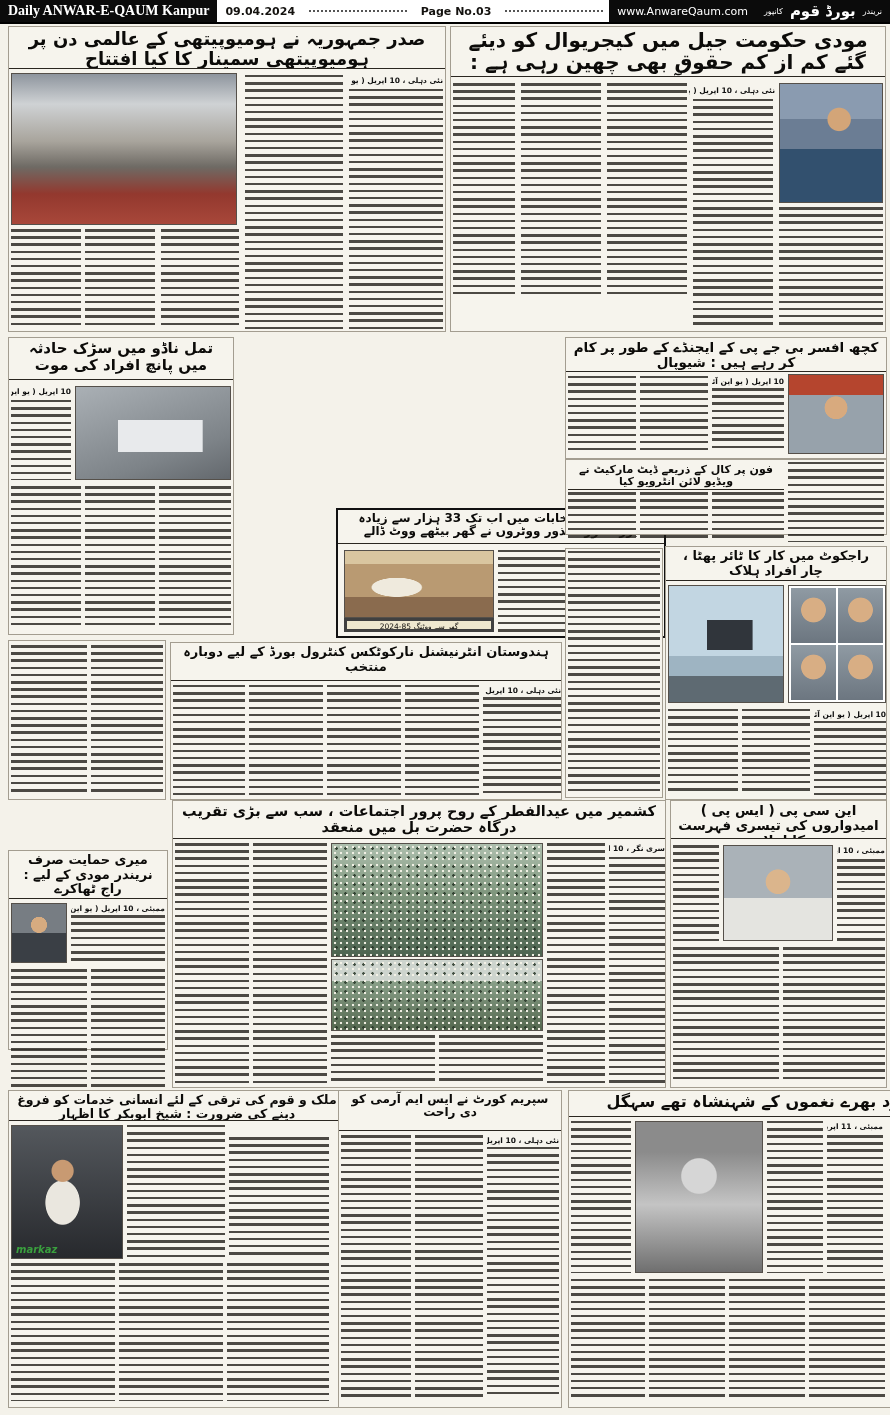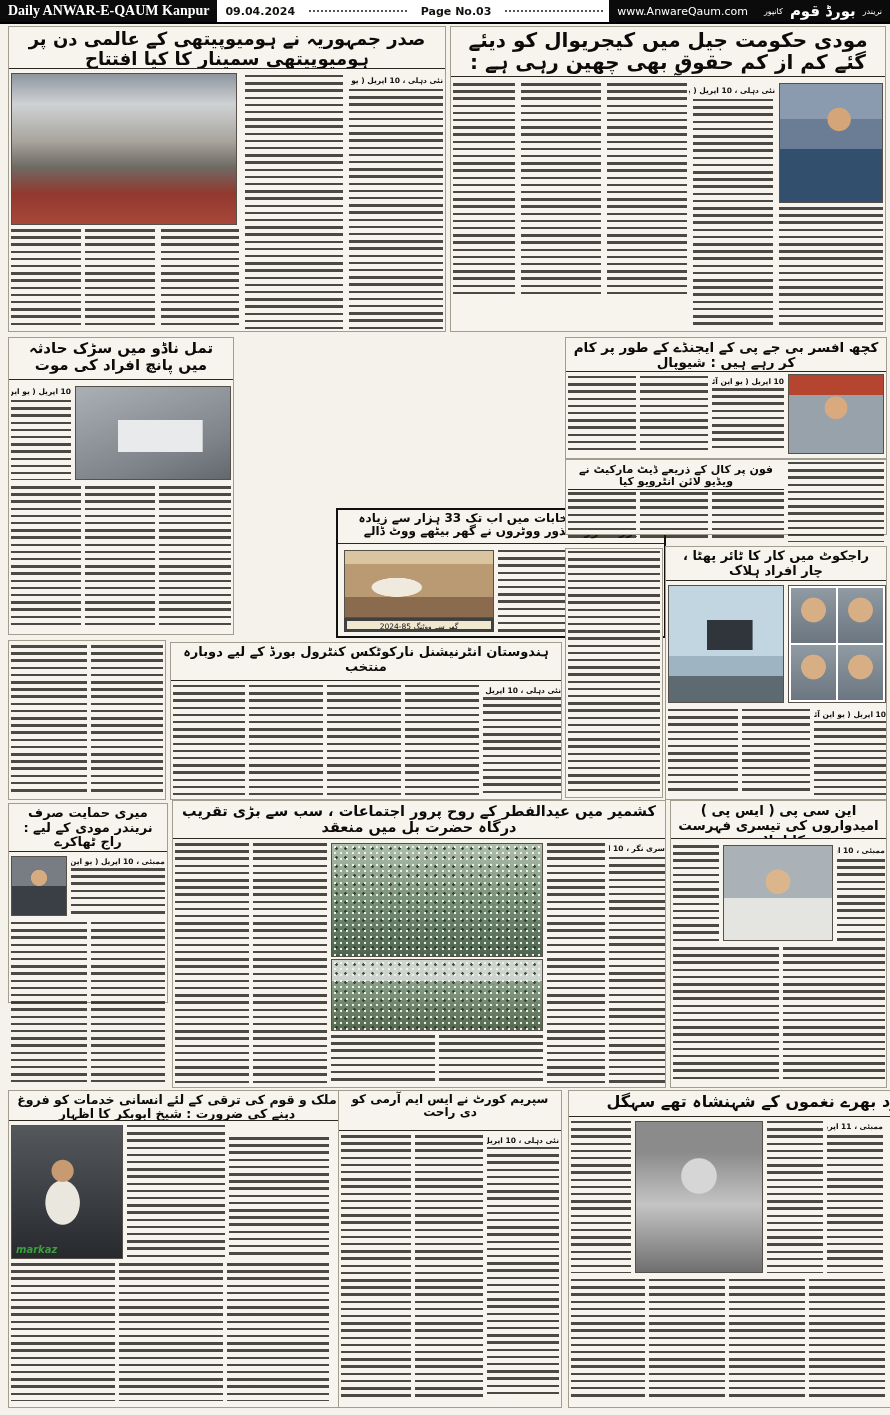--- a/index.html
+++ b/index.html
@@ -170,21 +170,21 @@
     <div class="fake" style="left:156px;top:42px;width:74px;height:110px"></div>
     <div class="fake" style="left:78px;top:42px;width:74px;height:110px"></div>
     <div class="fake" style="left:2px;top:42px;width:72px;height:110px"></div>
   </section>
 
   <section class="art" style="left:8px;top:640px;width:158px;height:160px">
     <div class="fake" style="left:82px;top:4px;width:72px;height:150px"></div>
     <div class="fake" style="left:2px;top:4px;width:76px;height:150px"></div>
   </section>
 
-  <section class="art" style="left:8px;top:803px;width:160px;height:200px">
+  <section class="art" style="left:8px;top:850px;width:160px;height:200px">
     <h2 class="hl" style="font-size:13px;height:48px;overflow:hidden">میری حمایت صرف نریندر مودی کے لیے : راج ٹھاکرے</h2>
     <div class="photo p-thackeray" style="left:2px;top:52px;width:56px;height:60px"></div>
     <div class="dateline" style="left:62px;top:52px;width:94px">ممبئی ، 10 اپریل ( یو این آئی )</div>
     <div class="fake" style="left:62px;top:64px;width:94px;height:48px"></div>
     <div class="fake" style="left:82px;top:118px;width:74px;height:160px"></div>
     <div class="fake" style="left:2px;top:118px;width:76px;height:160px"></div>
   </section>
 
   <section class="art" style="left:172px;top:800px;width:494px;height:288px">
     <h2 class="hl" style="font-size:14.5px;height:38px;overflow:hidden">کشمیر میں عیدالفطر کے روح پرور اجتماعات ، سب سے بڑی تقریب درگاہ حضرت بل میں منعقد</h2>

